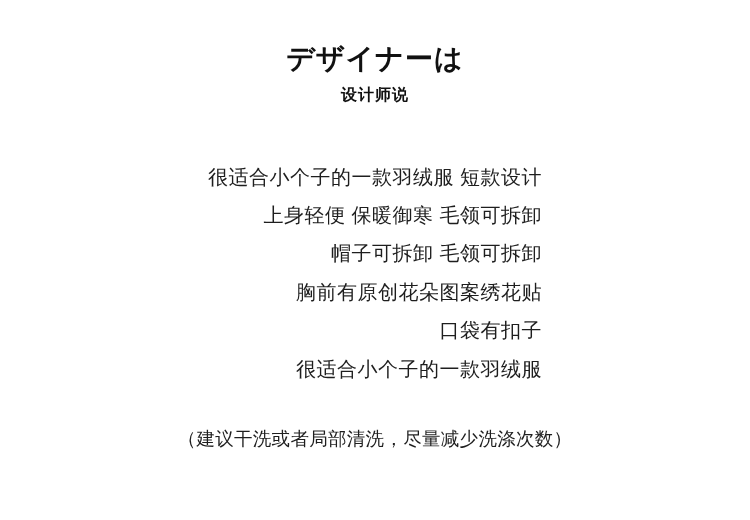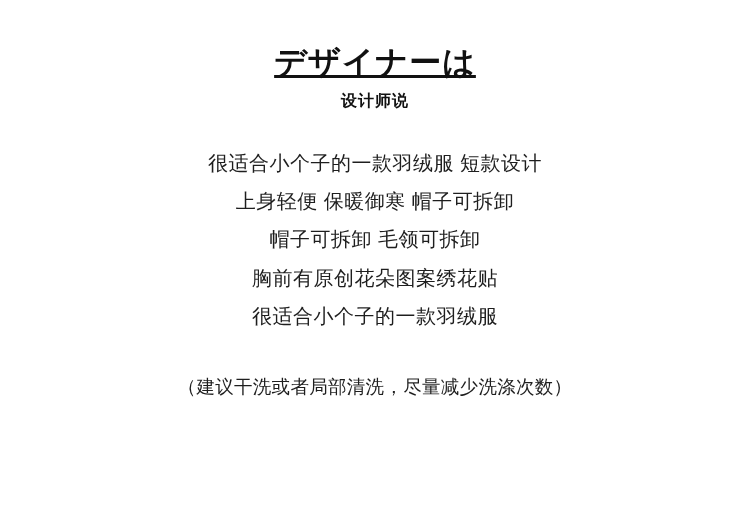--- a/index.html
+++ b/index.html
@@ -21,38 +21,37 @@
     display: flex;
     flex-direction: column;
     align-items: center;
     padding-top: 38px;
   }
   .heading-block {
     text-align: center;
     margin-bottom: 26px;
   }
   .heading-jp {
-    font-size: 32px;
+    font-size: 28px;
     font-weight: bold;
     letter-spacing: 1px;
     line-height: 1.5;
     color: #111111;
-    text-decoration: underline;
   }
   .heading-cn {
     font-size: 16px;
     font-weight: bold;
     letter-spacing: 1px;
     line-height: 1.6;
     color: #111111;
     margin-top: 2px;
   }
   .body-block {
-    text-align: center;
-    margin-top: 4px;
+    text-align: right;
+    margin-top: 24px;
   }
   .body-line {
     font-size: 20px;
     line-height: 1.92;
     color: #1e1e1e;
     letter-spacing: 0.5px;
     white-space: pre;
   }
   .note-block {
     text-align: center;
@@ -71,23 +70,24 @@
 
 <div class="page">
 
   <div class="heading-block">
     <div class="heading-jp">デザイナーは</div>
     <div class="heading-cn">设计师说</div>
   </div>
 
   <div class="body-block">
     <div class="body-line">很适合小个子的一款羽绒服 短款设计</div>
-    <div class="body-line">上身轻便 保暖御寒 帽子可拆卸</div>
+    <div class="body-line">上身轻便 保暖御寒 毛领可拆卸</div>
     <div class="body-line">帽子可拆卸 毛领可拆卸</div>
     <div class="body-line">胸前有原创花朵图案绣花贴</div>
+    <div class="body-line">口袋有扣子</div>
     <div class="body-line">很适合小个子的一款羽绒服</div>
   </div>
 
   <div class="note-block">
     <div class="note-line">（建议干洗或者局部清洗，尽量减少洗涤次数）</div>
   </div>
 
 </div>
 
 </body></html>

